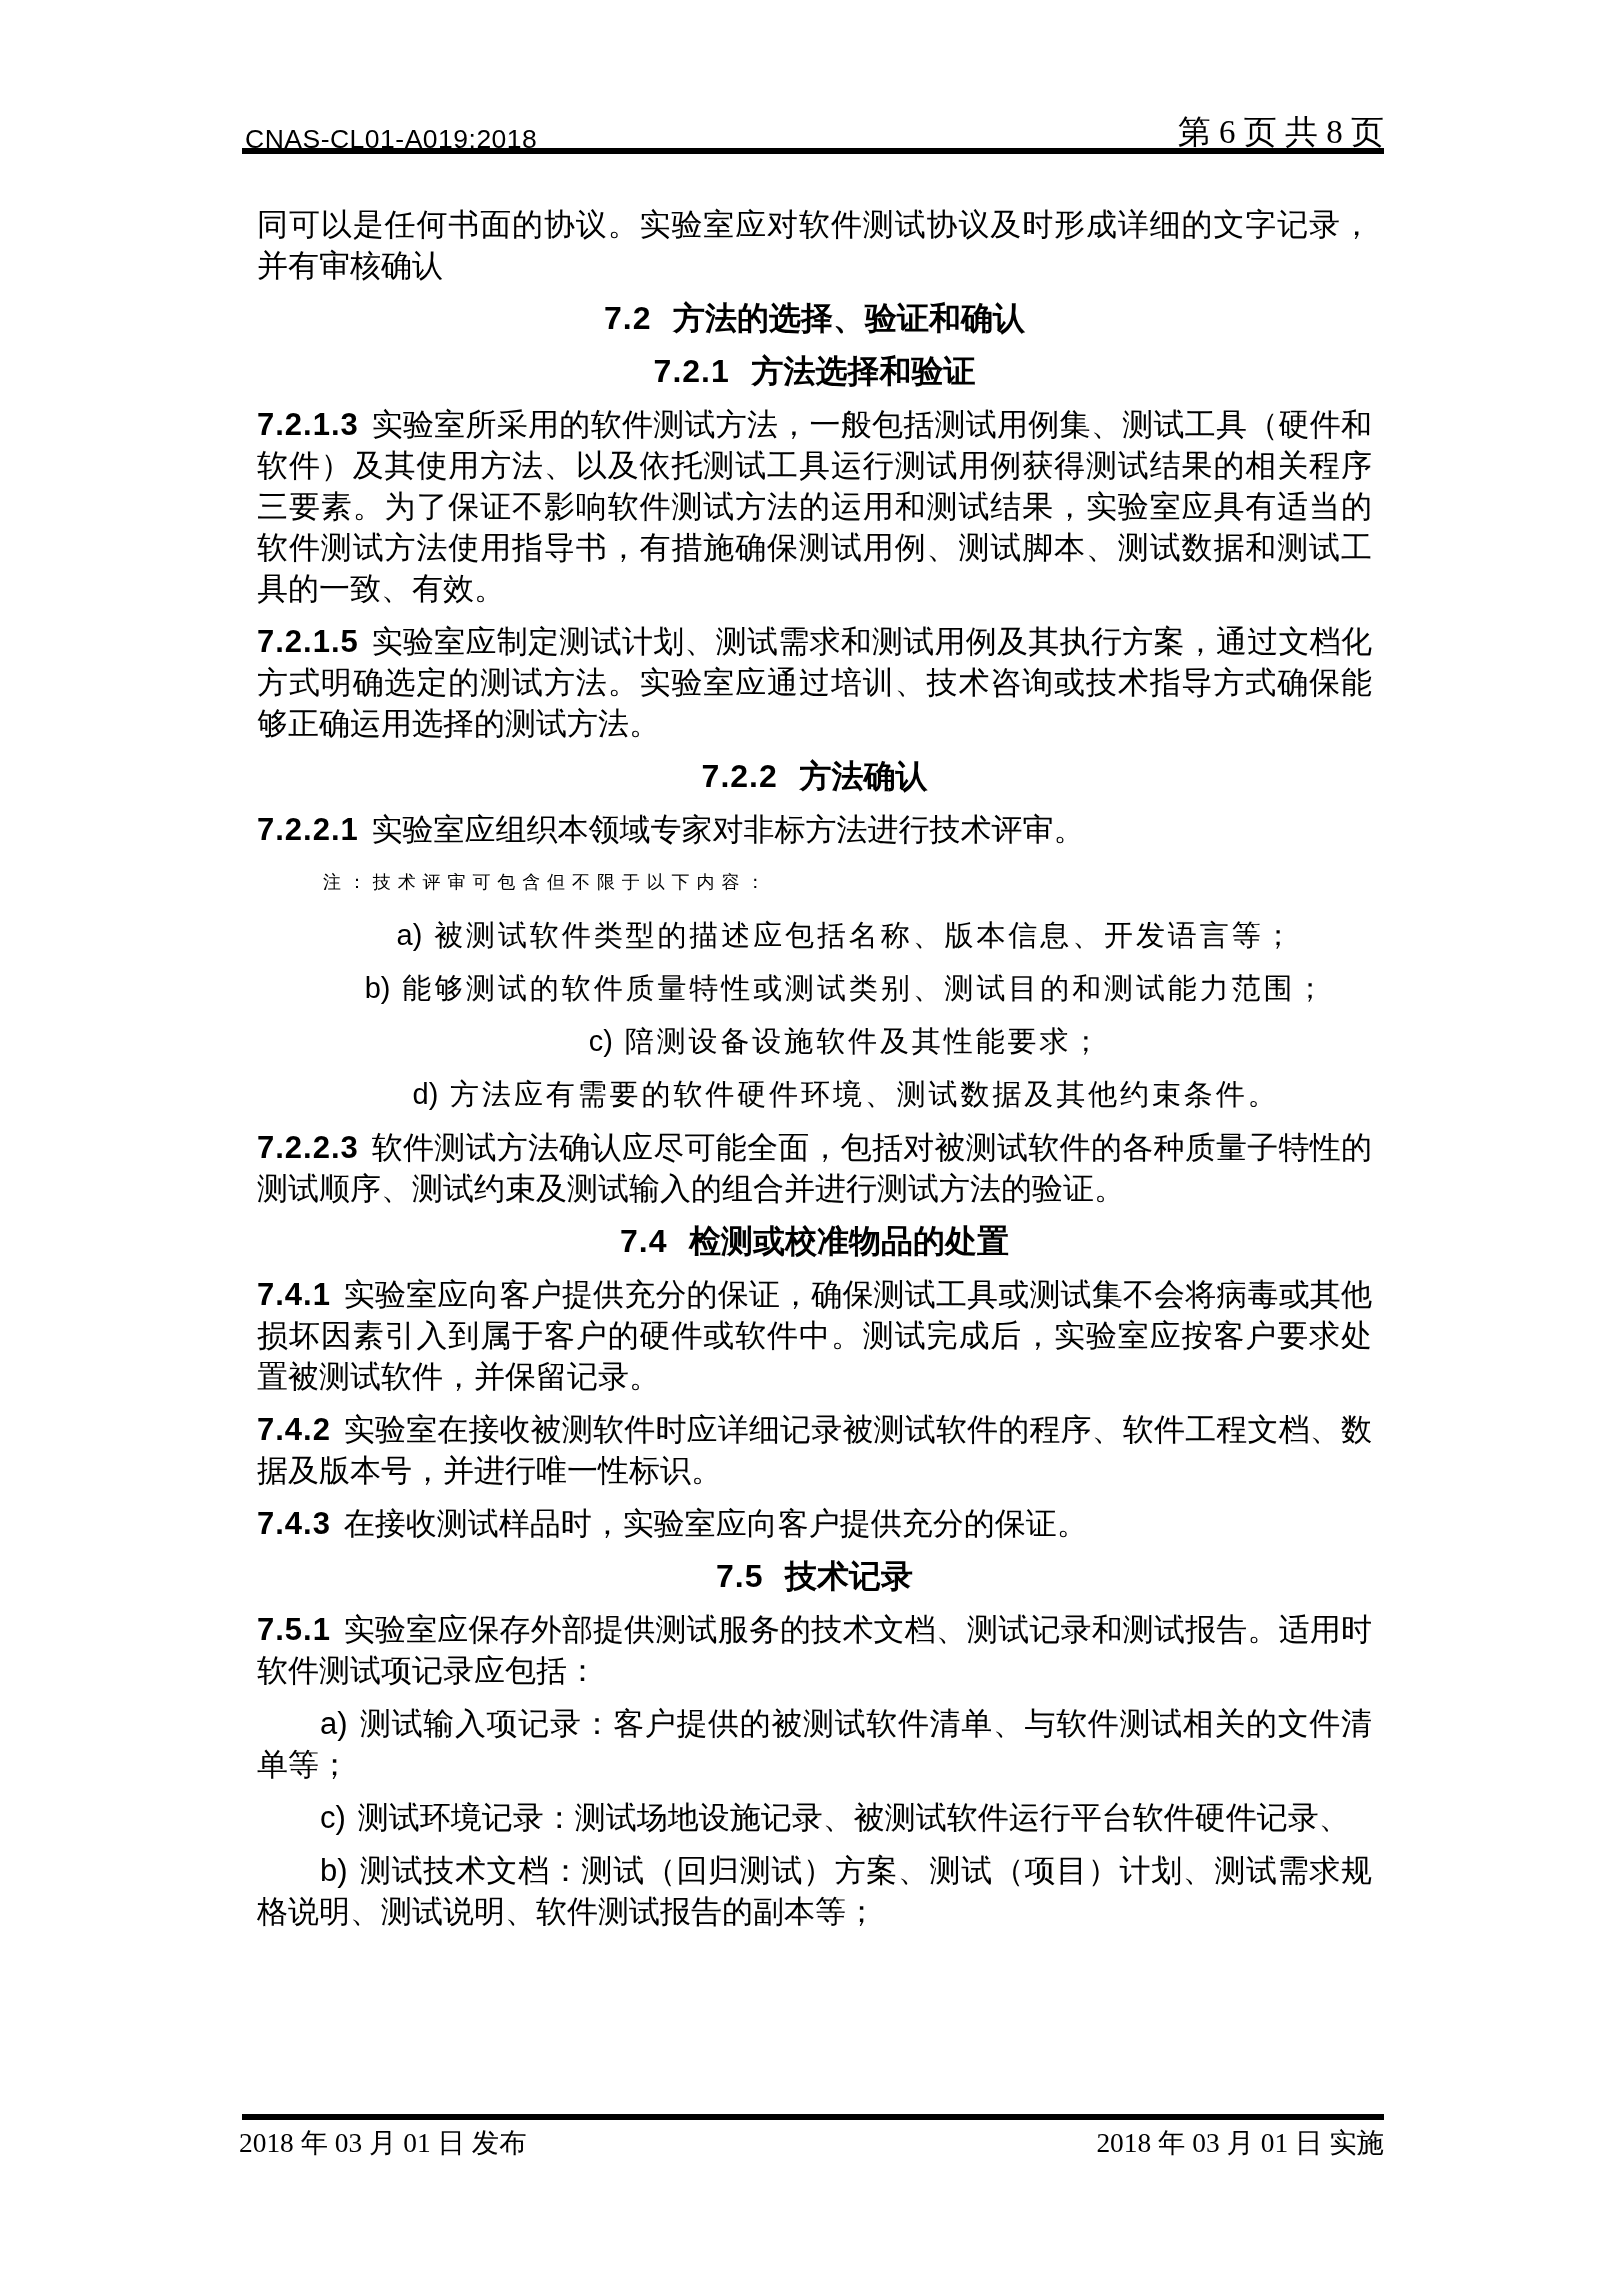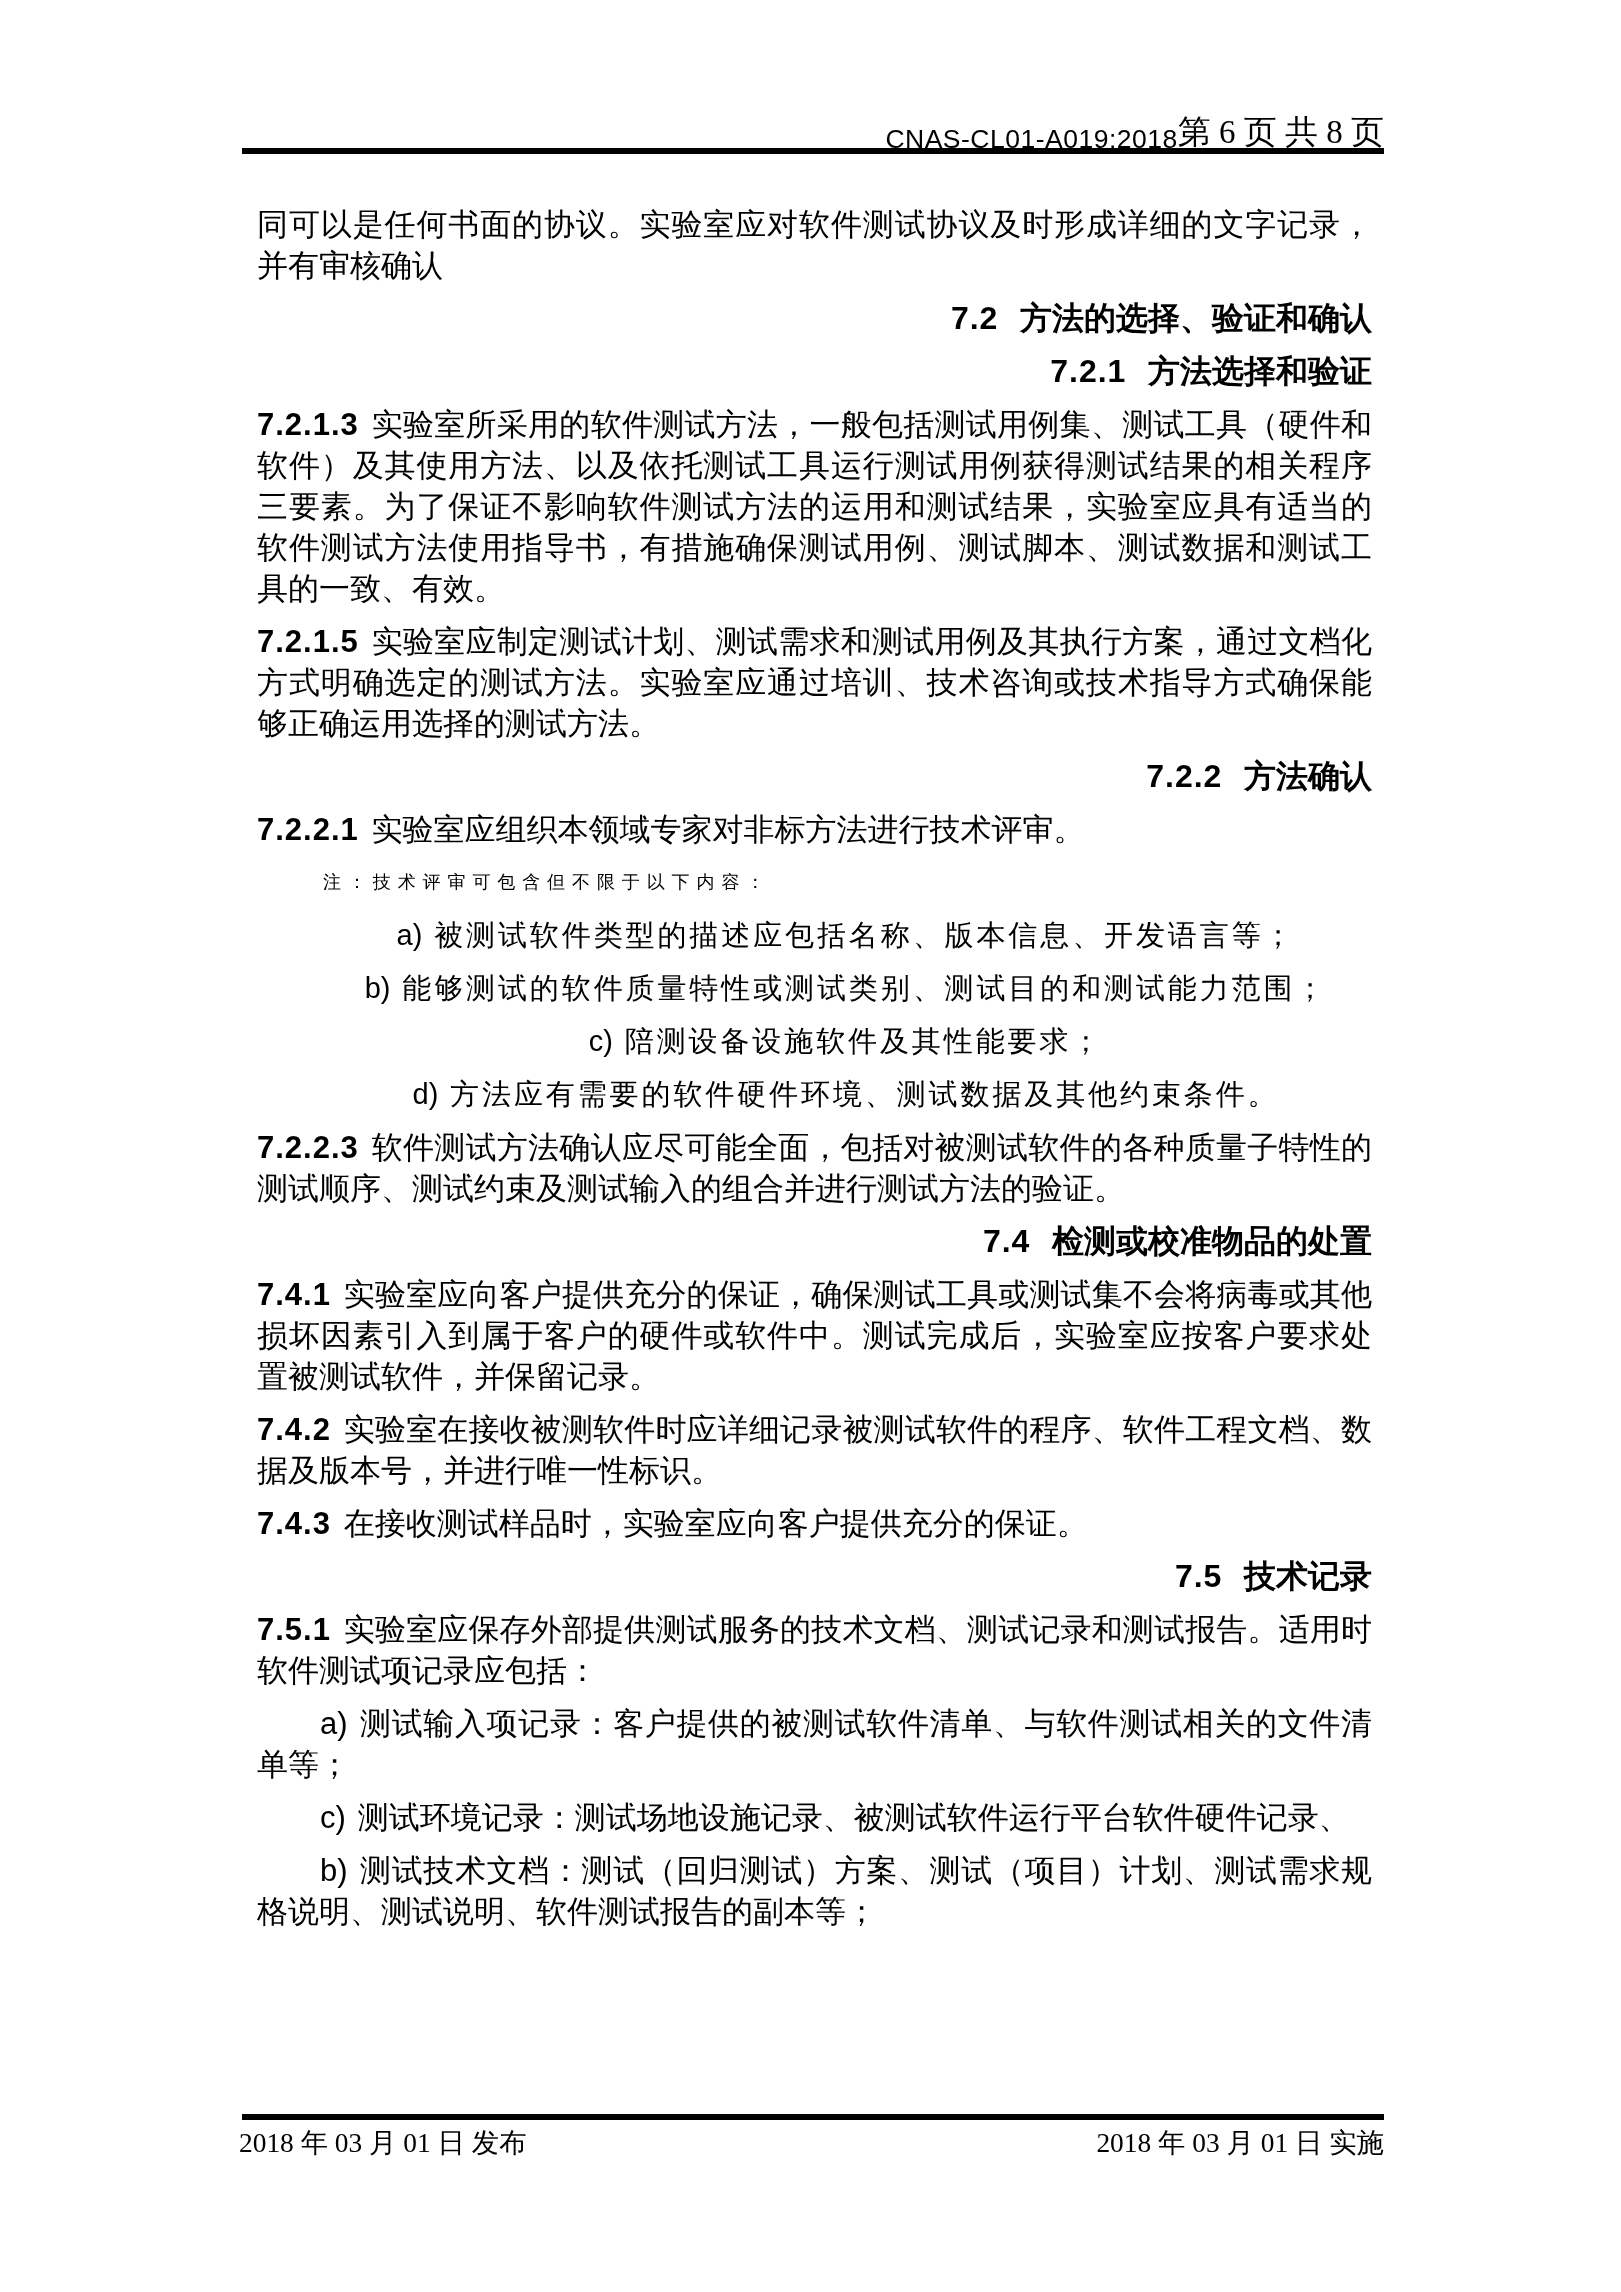--- a/index.html
+++ b/index.html
@@ -6,21 +6,21 @@
   body{background:#ffffff;}
   .page{
     position:relative;
     width:1621px;height:2293px;
     background:#ffffff;color:#000000;
     font-family:"Liberation Serif",serif;
     overflow:hidden;
   }
   .header{
     position:absolute;left:245px;right:237px;top:110px;
-    display:flex;justify-content:flex-end;align-items:flex-end;
+    display:flex;justify-content:space-between;align-items:flex-end;
   }
   .header .doc{font-family:"Liberation Sans",sans-serif;font-size:26.5px;letter-spacing:0.5px;}
   .header .pg{font-size:33px;}
   .rule{position:absolute;left:242px;right:237px;height:5.9px;background:#000;}
   .rule.top{top:148px;}
   .rule.bottom{top:2114px;}
   .footer{
     position:absolute;left:239px;right:237px;top:2125px;
     display:flex;justify-content:space-between;
     font-size:27.4px;
@@ -29,21 +29,21 @@
   .content p{
     margin:12px;
     line-height:41px;
     font-size:31px;
     text-align:justify;
   }
   p.h{
     font-weight:bold;
     font-family:"Liberation Sans",sans-serif;
     font-size:32px;
-    text-align:right;
+    text-align:center;
   }
   p.h .num{margin-right:21.6px;}
   .num{
     font-family:"Liberation Sans",sans-serif;
     font-weight:bold;
     margin-right:12.7px;
     letter-spacing:1px;
   }
   p.note{
     font-size:18px;

